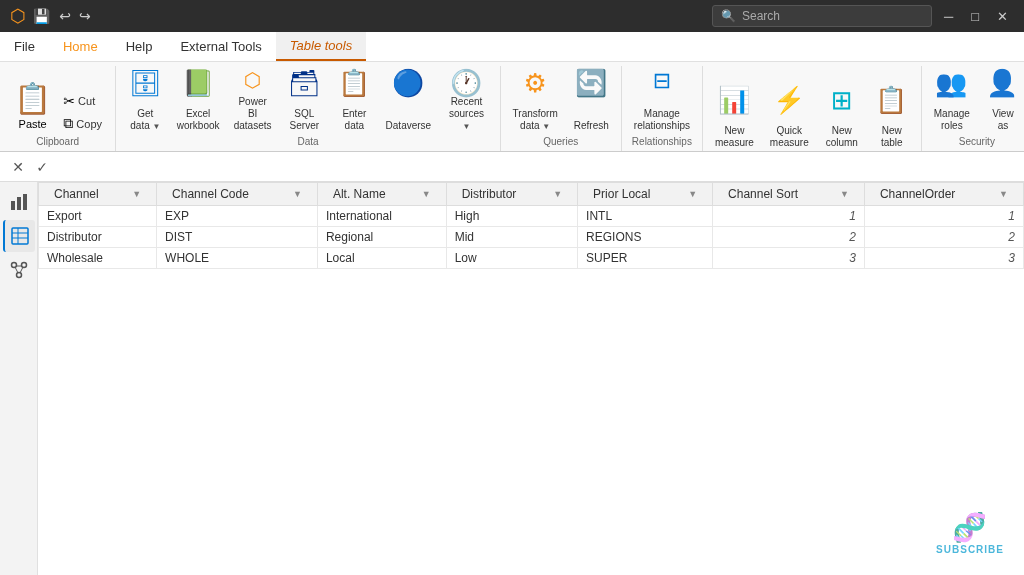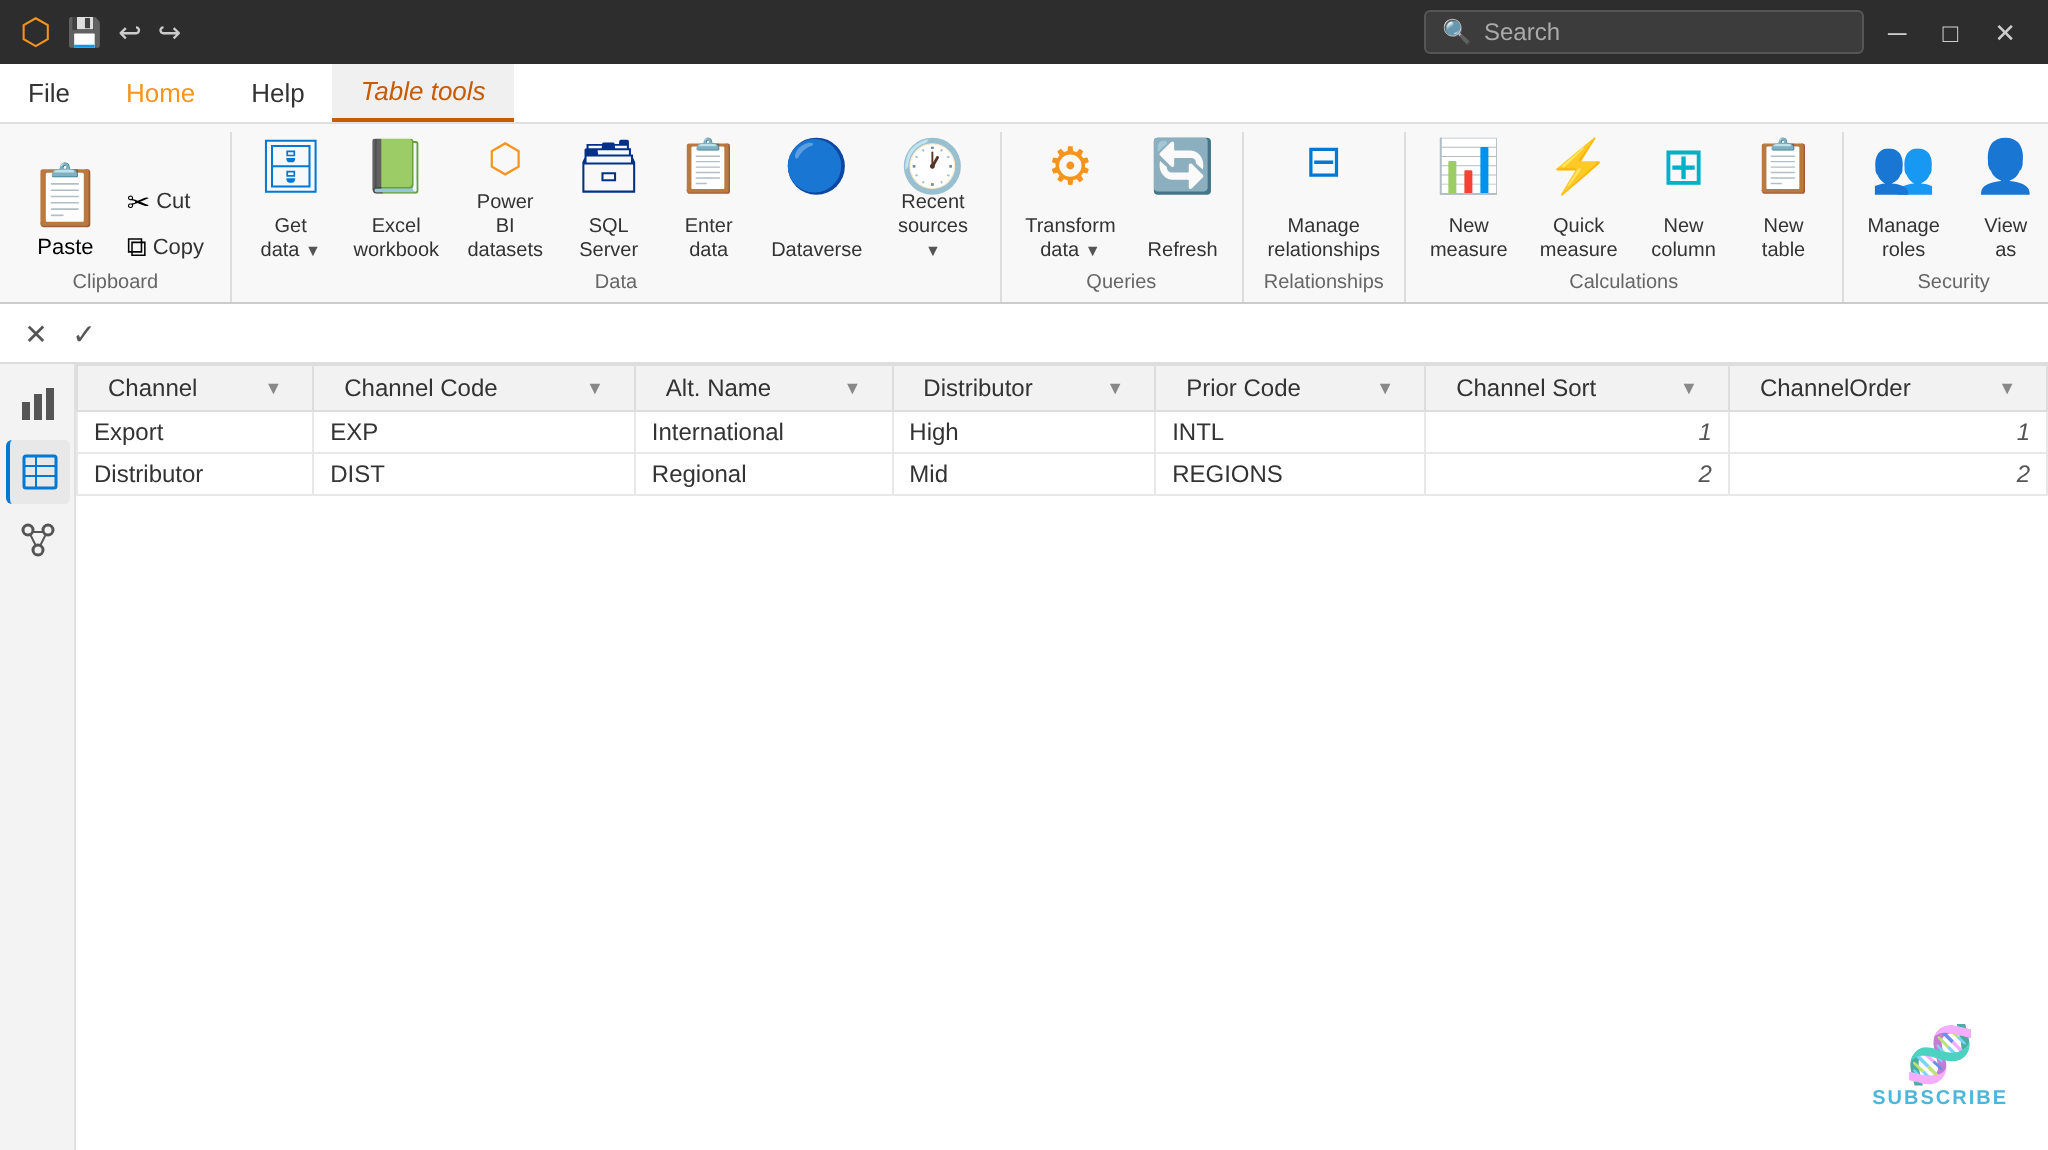--- a/index.html
+++ b/index.html
@@ -270,20 +270,21 @@
     <span class="win-btn">─</span>
     <span class="win-btn">□</span>
     <span class="win-btn">✕</span>
   </div>
 </div>
 
 <div class="menu-bar">
   <div class="menu-item">File</div>
   <div class="menu-item active">Home</div>
   <div class="menu-item">Help</div>
+  <div class="menu-item">External Tools</div>
   <div class="menu-item active-tab">Table tools</div>
 </div>
 
 <div class="ribbon">
 
   <div class="ribbon-group">
     <div class="ribbon-inner">
       <div class="paste-btn">
         <span class="btn-icon icon-blue">📋</span>
         <span class="btn-label">Paste</span>
@@ -372,21 +373,20 @@
       </div>
       <div class="ribbon-btn-large">
         <span class="btn-icon icon-teal">⊞</span>
         <span class="btn-label">New<br>column</span>
       </div>
       <div class="ribbon-btn-large">
         <span class="btn-icon icon-blue">📋</span>
         <span class="btn-label">New<br>table</span>
       </div>
     </div>
-    <div class="ribbon-group-label">Calculations</div>
   </div>
 
   <div class="ribbon-group">
     <div class="ribbon-inner" style="gap:4px;">
       <div class="ribbon-btn-large">
         <span class="btn-icon icon-blue">👥</span>
         <span class="btn-label">Manage<br>roles</span>
       </div>
       <div class="ribbon-btn-large">
         <span class="btn-icon icon-blue">👤</span>
@@ -459,21 +459,21 @@
             </div>
           </th>
           <th>
             <div class="col-header-cell">
               <span>Distributor</span>
               <span class="col-arrow">▼</span>
             </div>
           </th>
           <th>
             <div class="col-header-cell">
-              <span>Prior Code</span>
+              <span>Prior Local</span>
               <span class="col-arrow">▼</span>
             </div>
           </th>
           <th>
             <div class="col-header-cell">
               <span>Channel Sort</span>
               <span class="col-arrow">▼</span>
             </div>
           </th>
           <th>
@@ -496,20 +496,29 @@
           </tr>
           <tr>
             <td>Distributor</td>
             <td>DIST</td>
             <td>Regional</td>
             <td>Mid</td>
             <td>REGIONS</td>
             <td style="font-style: italic; text-align: right; color: rgb(85, 85, 85);">2</td>
             <td style="font-style: italic; text-align: right; color: rgb(85, 85, 85);">2</td>
           </tr>
+          <tr>
+            <td>Wholesale</td>
+            <td>WHOLE</td>
+            <td>Local</td>
+            <td>Low</td>
+            <td>SUPER</td>
+            <td style="font-style: italic; text-align: right; color: rgb(85, 85, 85);">3</td>
+            <td style="font-style: italic; text-align: right; color: rgb(85, 85, 85);">3</td>
+          </tr>
         </tbody>
     </table>
   </div>
 </div>
 
 <div class="subscribe-watermark">
   <span class="subscribe-icon">🧬</span>
   <span class="subscribe-text">SUBSCRIBE</span>
 </div>
 

